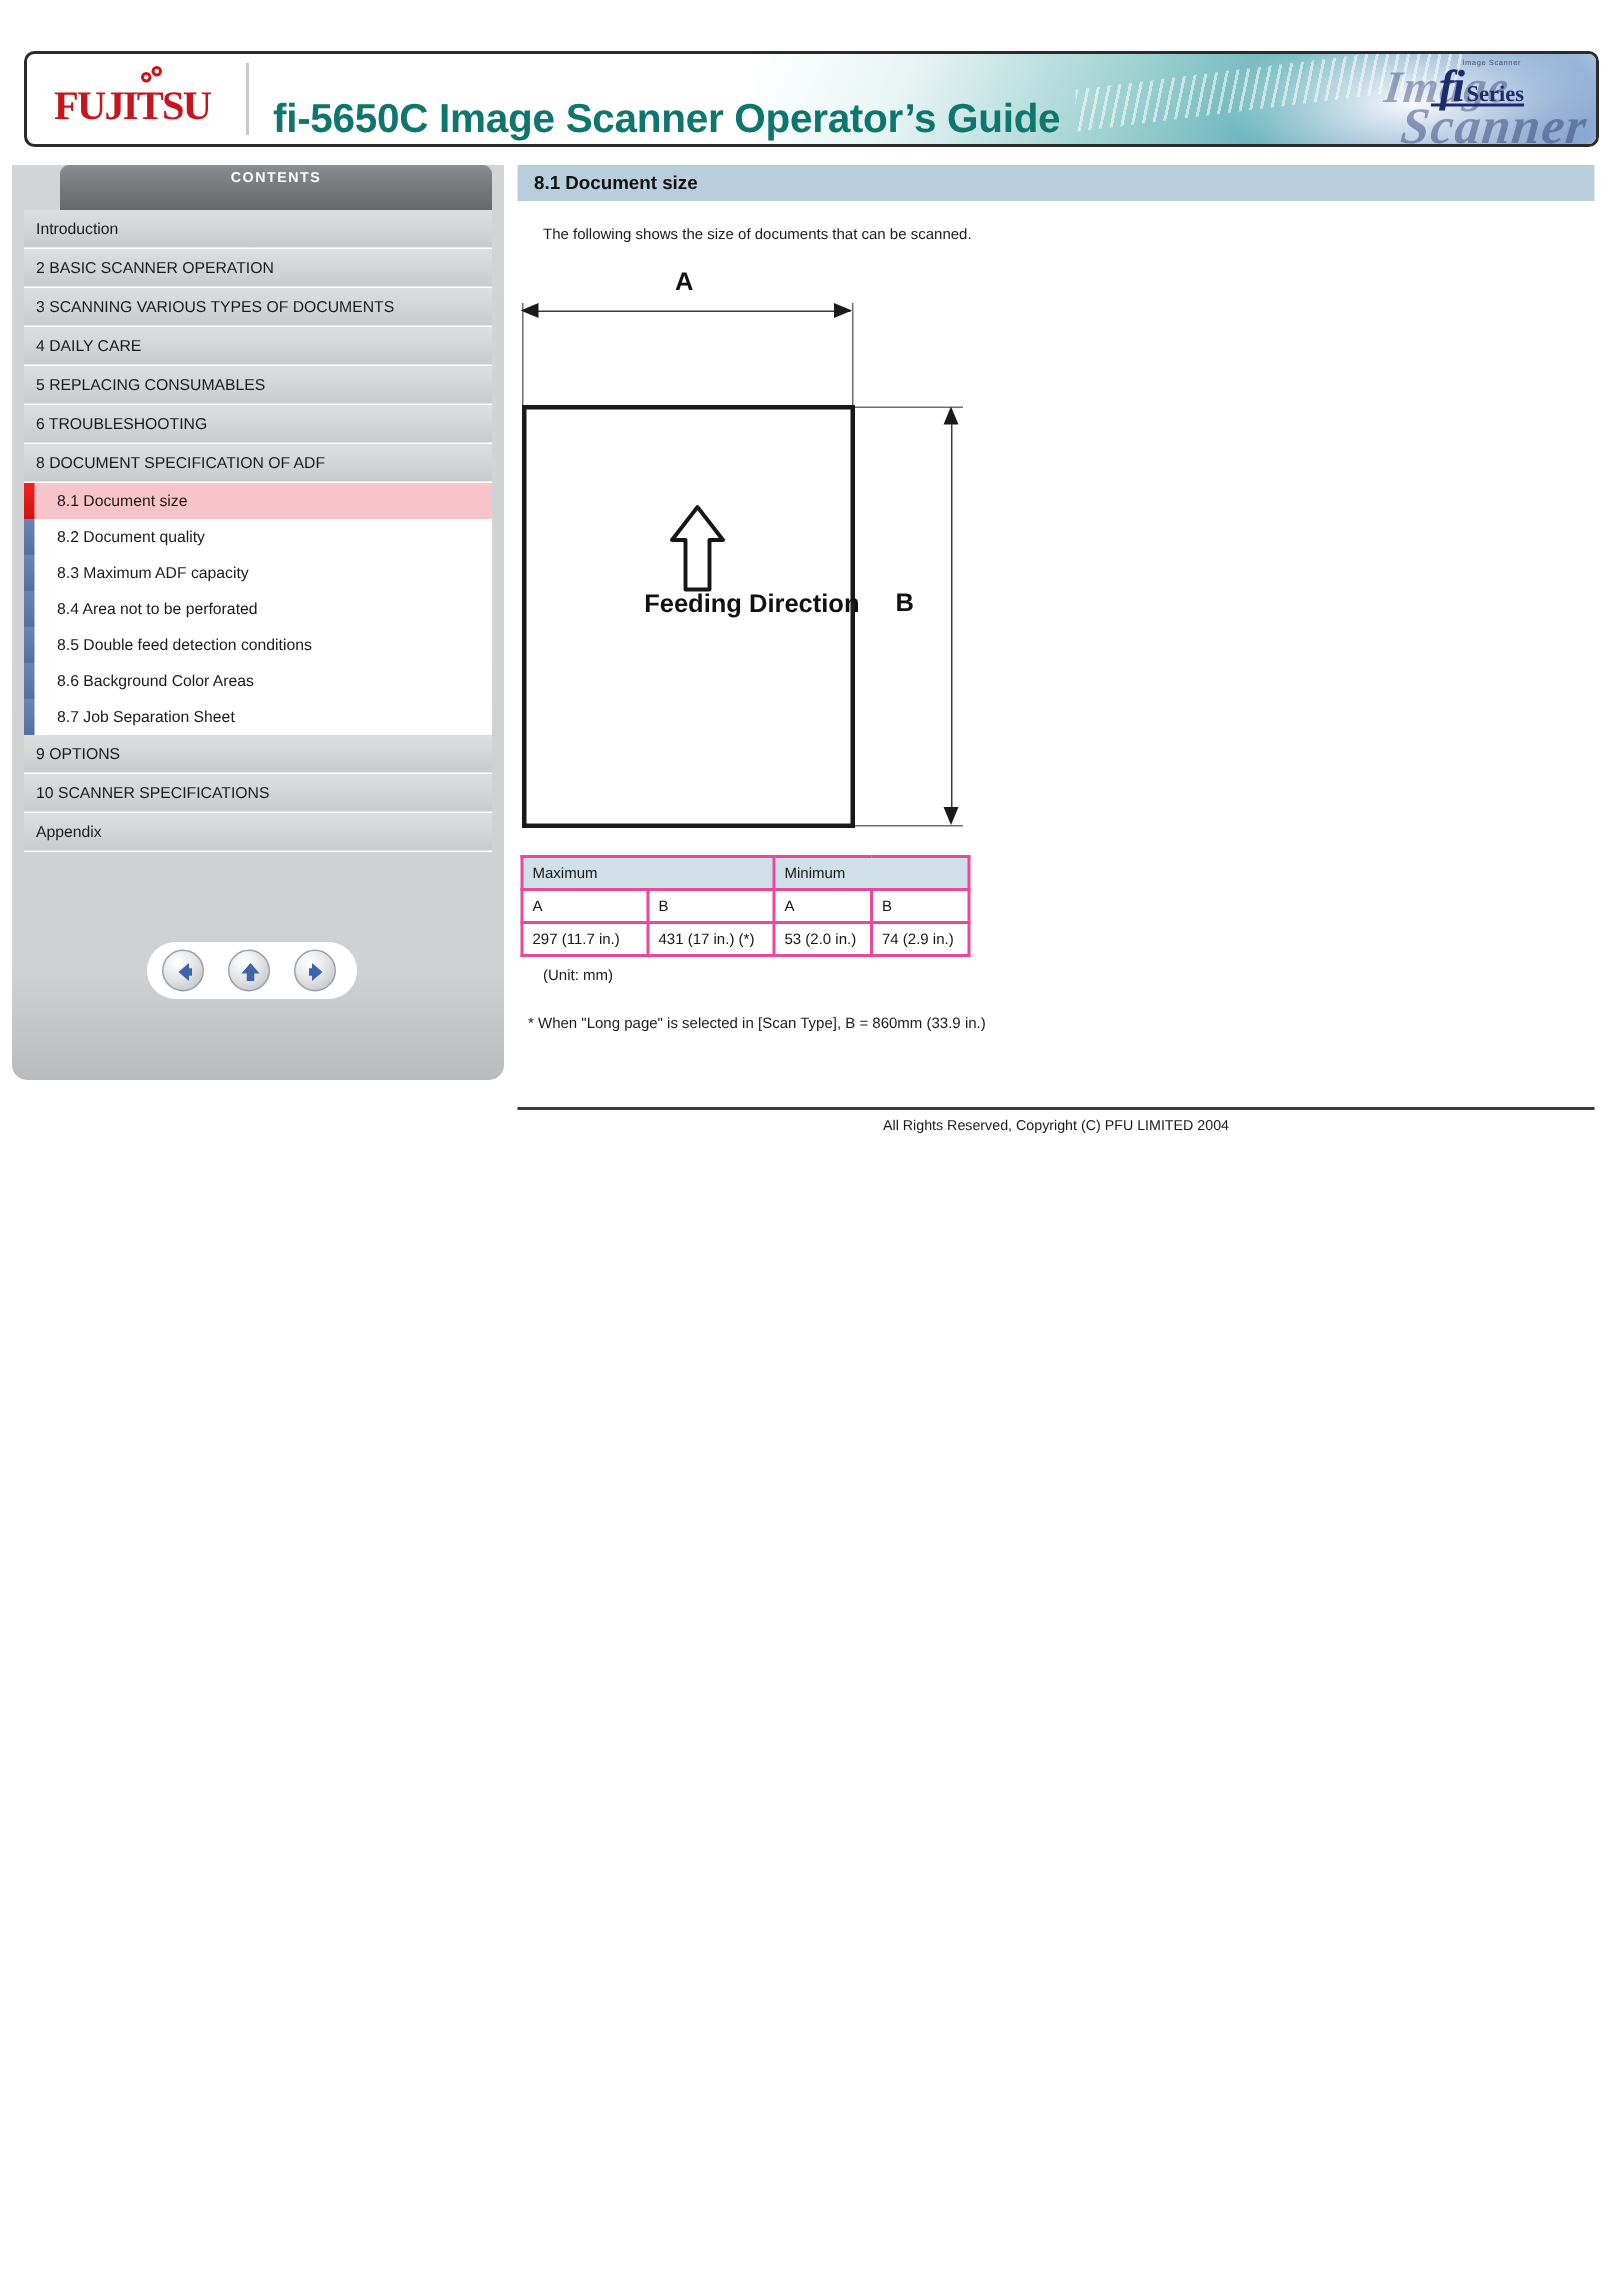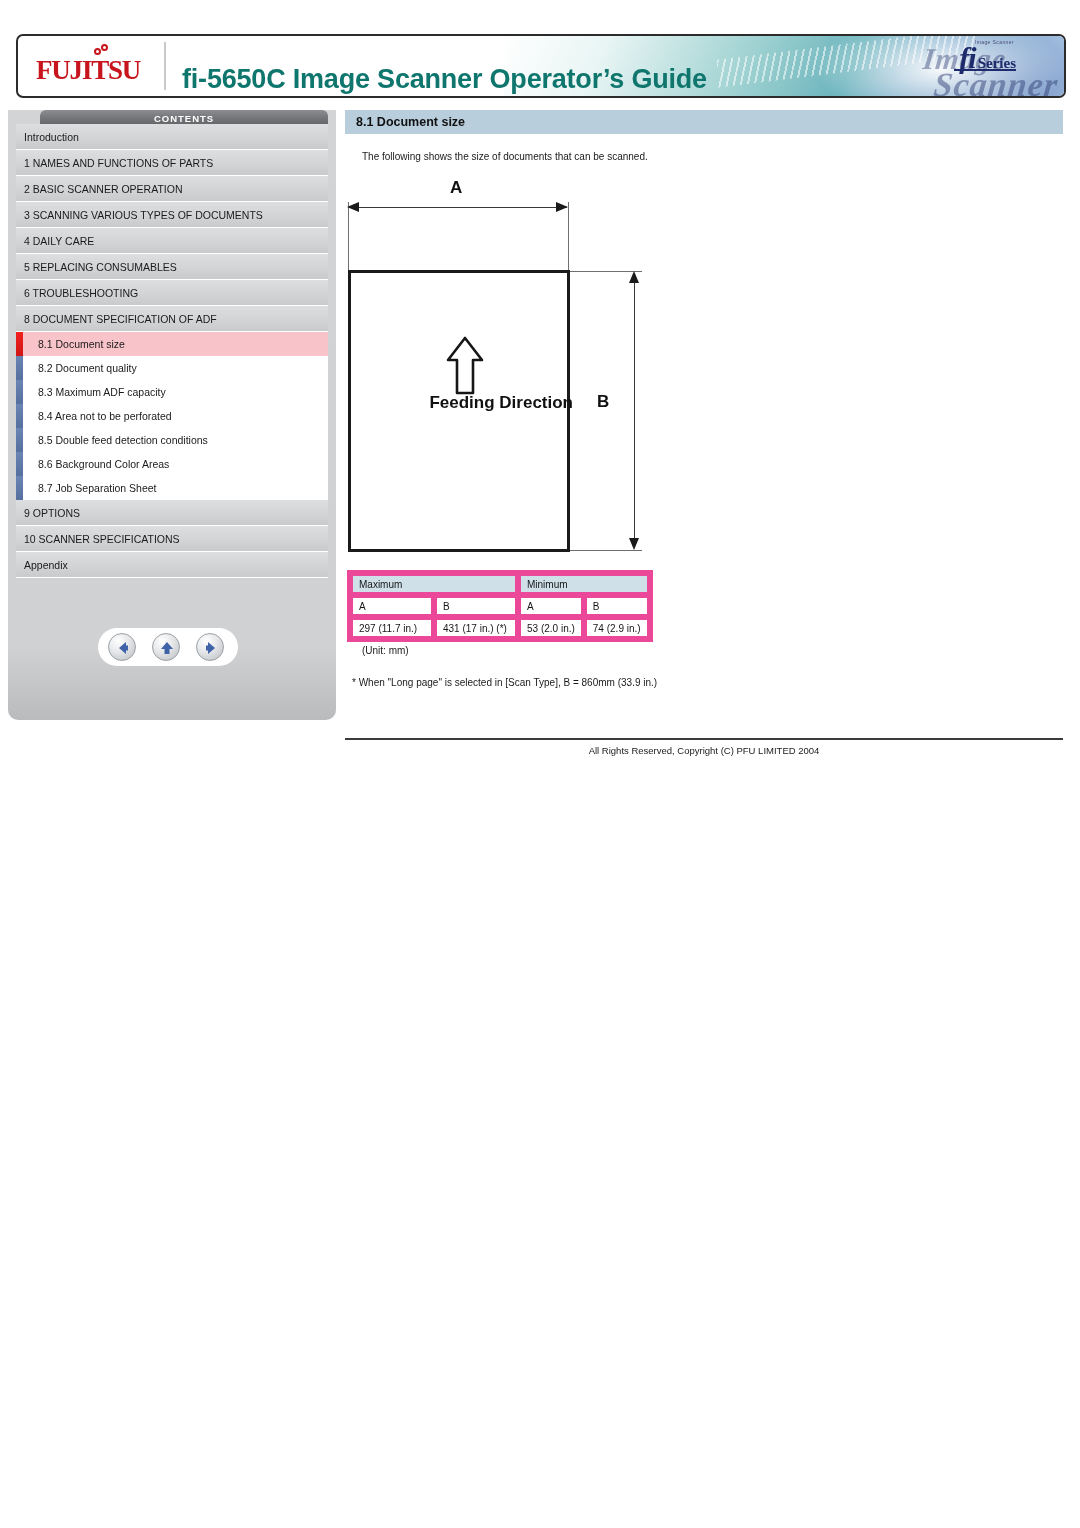--- a/index.html
+++ b/index.html
@@ -83,21 +83,21 @@
   
   .side-panel {
     position: absolute; left: 8px; top: 110px; width: 328px; height: 610px;
     background: linear-gradient(180deg,#d2d4d6 0%, #cfd1d3 88%, #b9bbbd 100%);
     border-radius: 0 0 10px 10px;
   }
   .toc {
     position: absolute; left: 16px; top: 110px; width: 312px;
   }
   .toc-head {
-    height: 14px; line-height: 18px; text-align: center;
+    height: 30px; line-height: 18px; text-align: center;
     background: linear-gradient(180deg,#8b8d90 0%, #76787b 50%, #66686b 100%);
     color: #ffffff; font-size: 9.5px; font-weight: bold; letter-spacing: 1px;
     border-radius: 6px 6px 0 0;
     margin-left: 24px;
   }
   .toc-item {
     position: relative; height: 26px; line-height: 26px;
     background: linear-gradient(180deg,#dcdedf 0%, #d2d4d6 55%, #c8cacc 100%);
     border-bottom: 1px solid #ffffff;
     color: #1a1a1a; font-size: 10.5px; padding-left: 8px; white-space: nowrap;
@@ -171,21 +171,21 @@
   .ah-right { left: 211px; top: 22px; border-top: 5px solid transparent; border-bottom: 5px solid transparent; border-left: 12px solid #1a1a1a; }
   .ah-up { left: 284px; top: 91px; border-left: 5px solid transparent; border-right: 5px solid transparent; border-bottom: 12px solid #1a1a1a; }
   .ah-down { left: 284px; top: 358px; border-left: 5px solid transparent; border-right: 5px solid transparent; border-top: 12px solid #1a1a1a; }
 
   
   .spec-table {
     position: absolute; left: 347px; top: 570px; border-collapse: collapse;
     font-size: 10px; color: #161616;
   }
   .spec-table td {
-    border: 6px solid #ec4899; height: 22px; padding: 0 6px; white-space: nowrap;
+    border: 2px solid #ec4899; height: 22px; padding: 0 6px; white-space: nowrap;
   }
   .spec-table td.hd { background: #cfe0e8; }
   .unit-note { position: absolute; left: 362px; top: 645px; font-size: 10px; color: #1a1a1a; }
   .foot-note { position: absolute; left: 352px; top: 677px; font-size: 10px; color: #1a1a1a; white-space: nowrap; }
 
   
   .foot-rule { position: absolute; left: 345px; top: 738px; width: 718px; height: 2px; background: #3b3b3b; }
   .copyright {
     position: absolute; left: 345px; top: 745px; width: 718px; text-align: center;
     font-size: 9.5px; color: #1a1a1a;
@@ -217,21 +217,20 @@
     <div class="hdr-div"></div>
     <div class="hdr-title">fi-5650C Image Scanner Operator’s Guide</div>
   </div>
 
   <div class="side-panel"></div>
 
   <div class="toc">
     <div class="toc-head">CONTENTS</div>
 
     <div class="toc-item intro">Introduction</div>
-    <div class="toc-item">1 NAMES AND FUNCTIONS OF PARTS</div>
     <div class="toc-item">2 BASIC SCANNER OPERATION</div>
     <div class="toc-item">3 SCANNING VARIOUS TYPES OF DOCUMENTS</div>
     <div class="toc-item">4 DAILY CARE</div>
     <div class="toc-item">5 REPLACING CONSUMABLES</div>
     <div class="toc-item">6 TROUBLESHOOTING</div>
     <div class="toc-item">8 DOCUMENT SPECIFICATION OF ADF</div>
 
     <div class="toc-sub active">
       <span class="bar"></span>
       <span>8.1 Document size</span>

